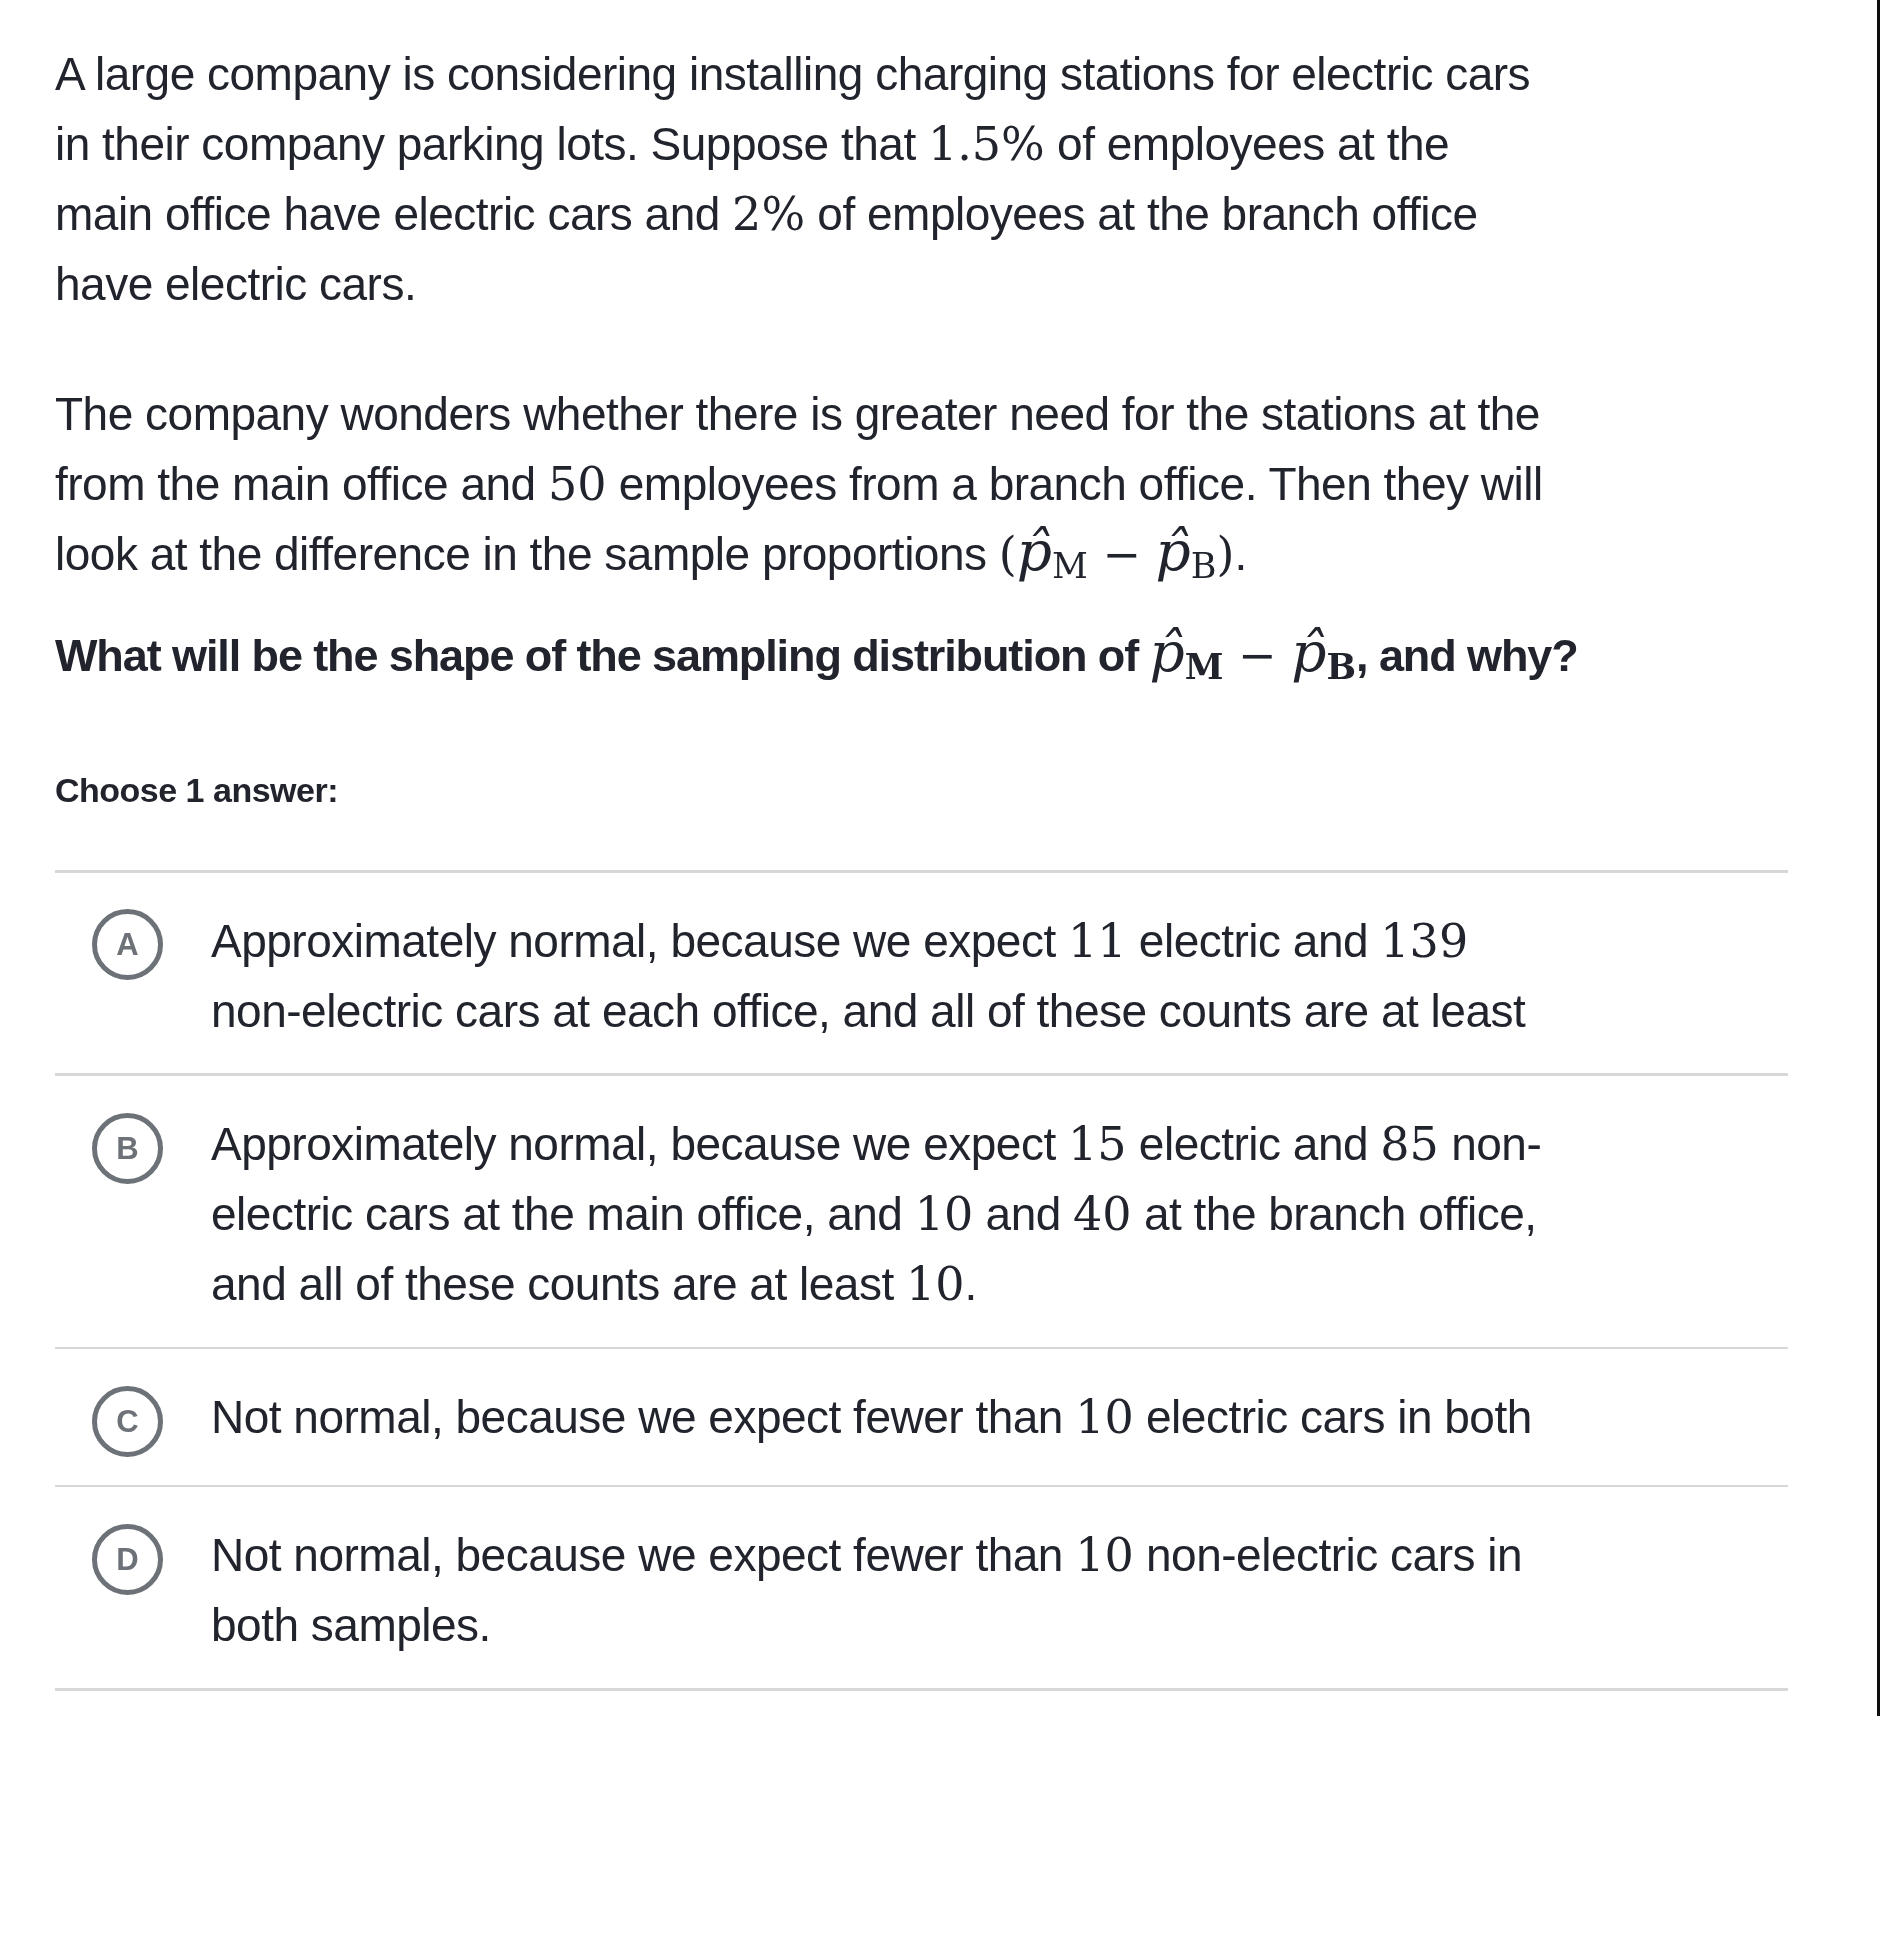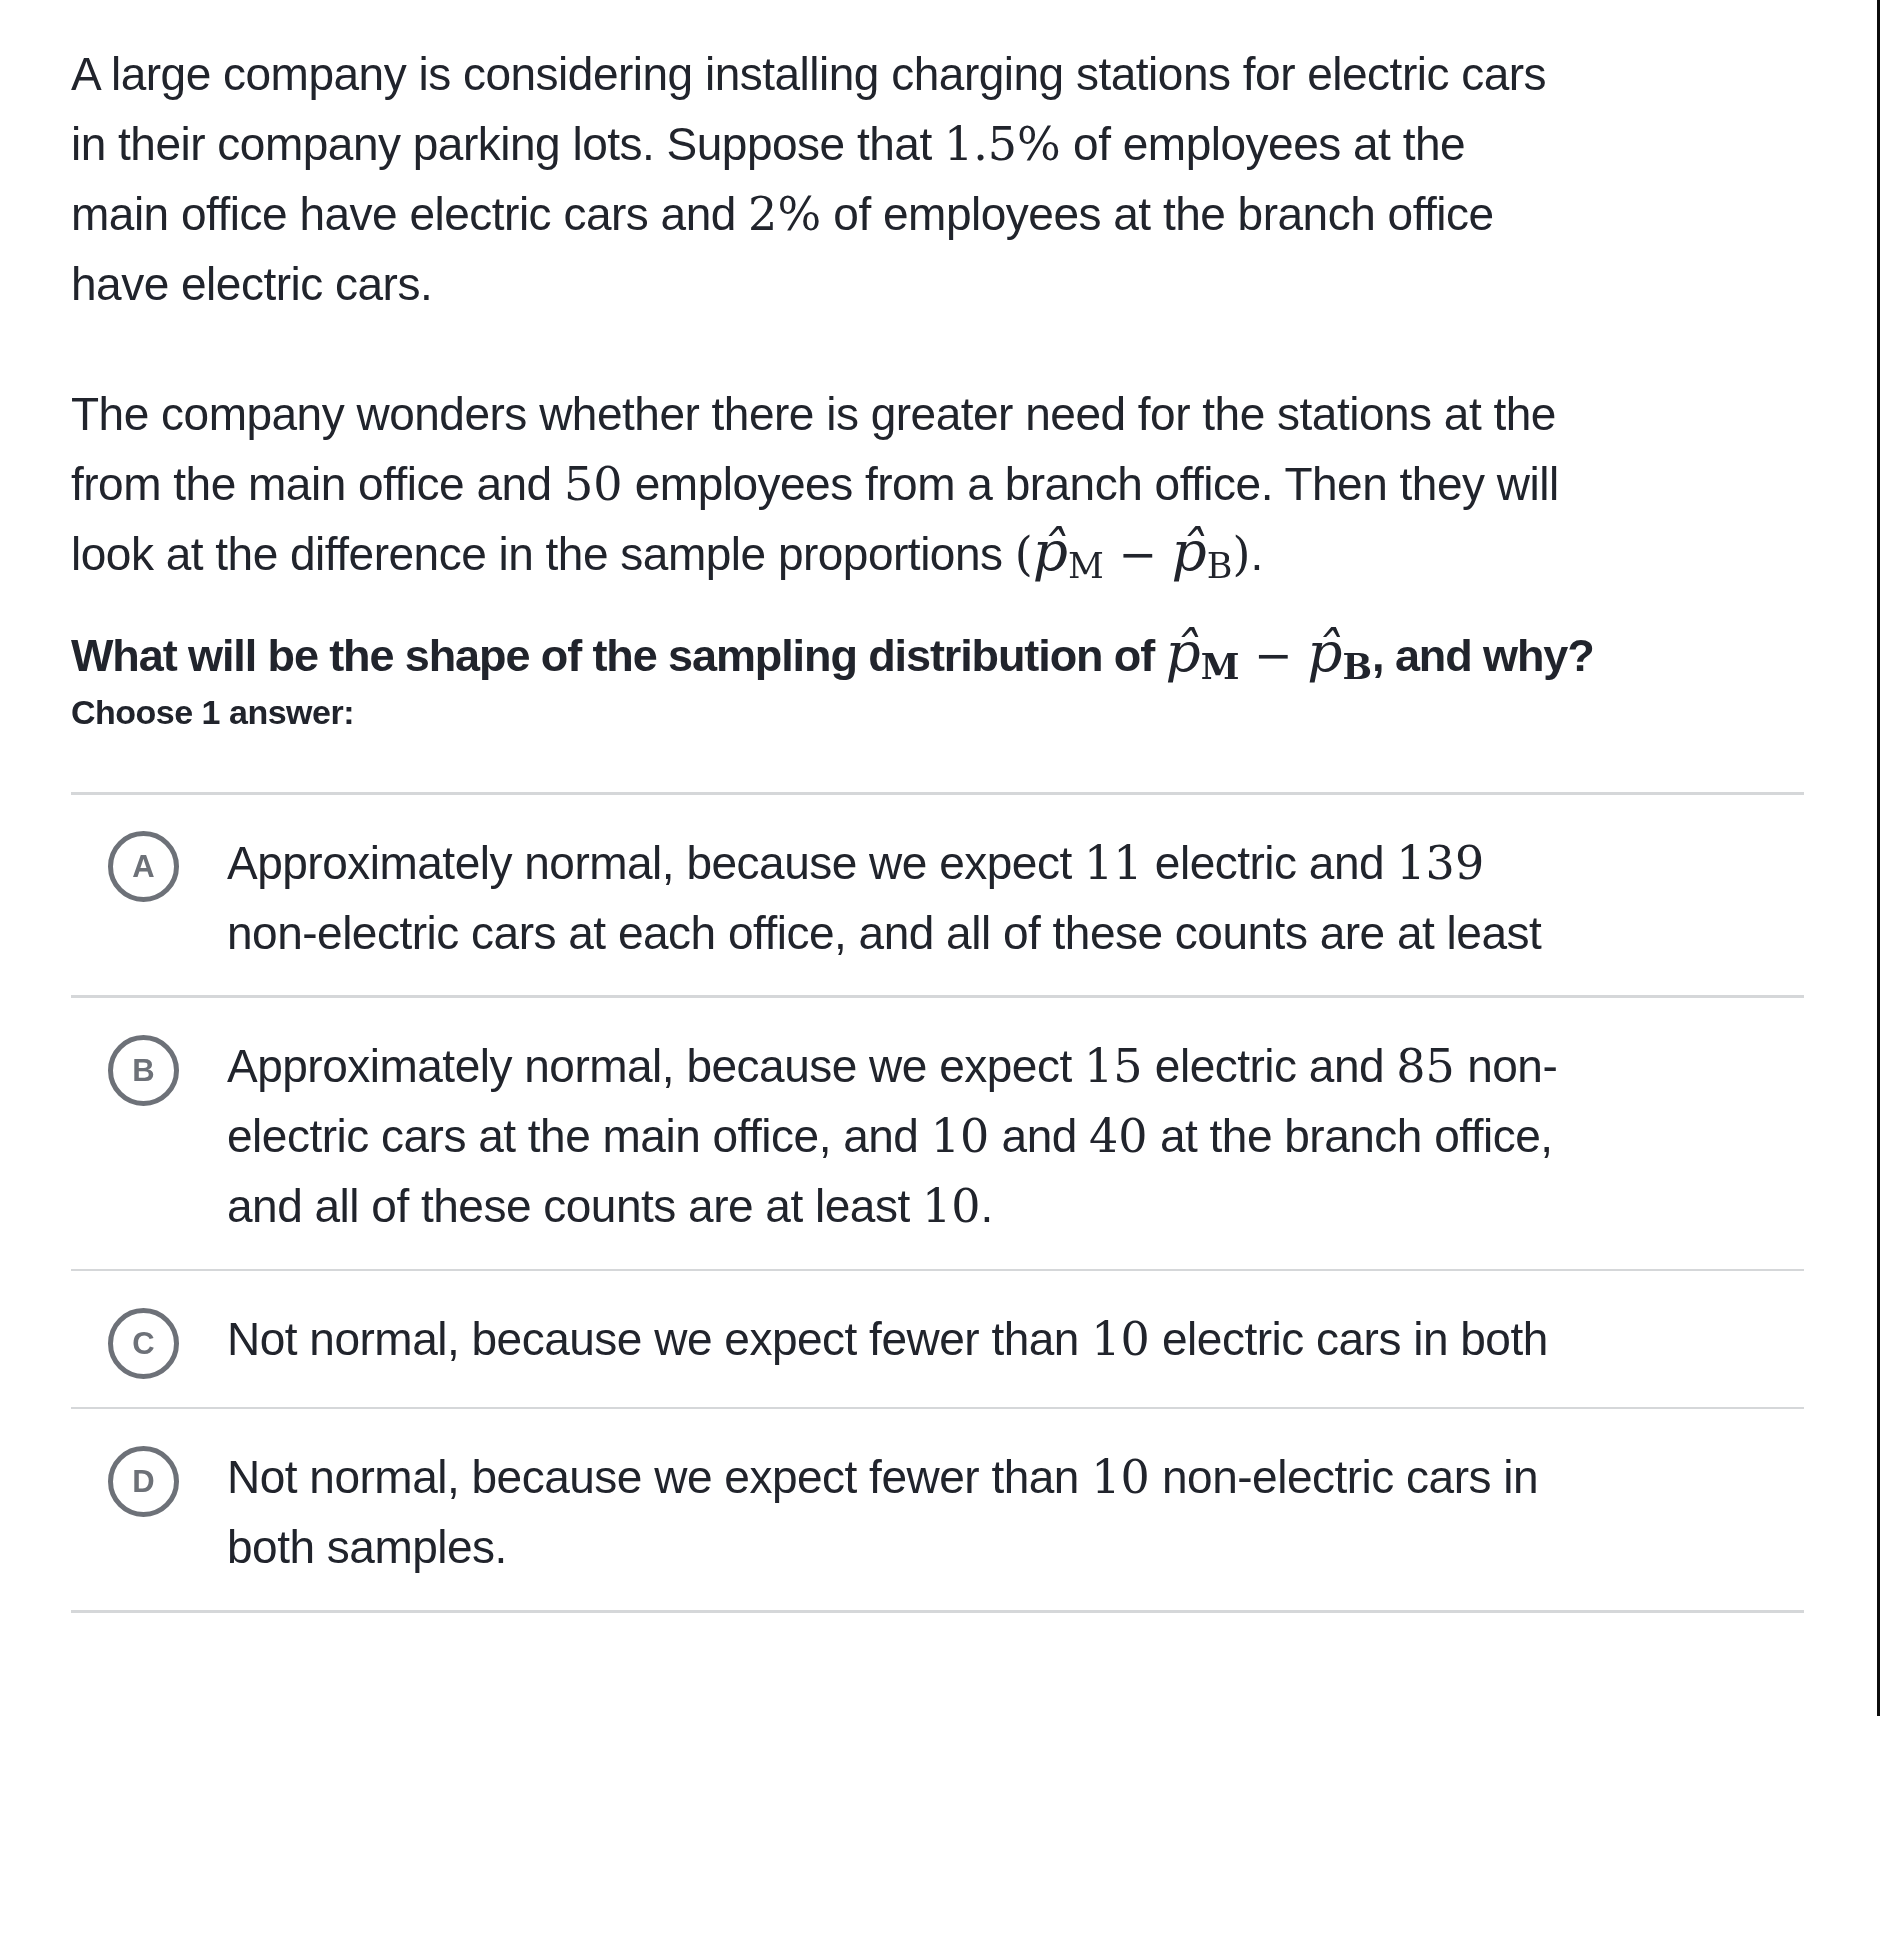--- a/index.html
+++ b/index.html
@@ -6,21 +6,20 @@
   .page{
     position:relative;
     width:1881px;height:1716px;
     box-sizing:border-box;
     background:#ffffff;
     border-right:4.6px solid #0d0d0d;
     font-family:"Liberation Sans",sans-serif;
     color:#21242c;
     letter-spacing:-0.5px;
     overflow:hidden;
-    padding-left:16px;
   }
   .content{padding:39px 55px 0 55px;}
   .para{font-size:46px;line-height:70px;}
   .line{white-space:nowrap;}
   .m{
     font-family:"DejaVu Serif",serif;
     font-size:46px;line-height:1;
     letter-spacing:0;
     vertical-align:baseline;
   }
@@ -37,20 +36,21 @@
   .p2{margin-top:60px;}
   .question{
     margin-top:32px;
     font-size:45px;line-height:70px;
     font-weight:bold;
     letter-spacing:-1.1px;
     white-space:nowrap;
   }
   .question .m,.question .mi{font-weight:normal;}
   .choose{
+    margin-top:78px;
     font-size:34px;line-height:42px;
     font-weight:bold;
   }
   .divider{
     margin-top:59px;
     height:2.8px;width:1733px;
     background:#d5d7d9;
   }
   .divider.between{margin-top:0;}
   .option{

